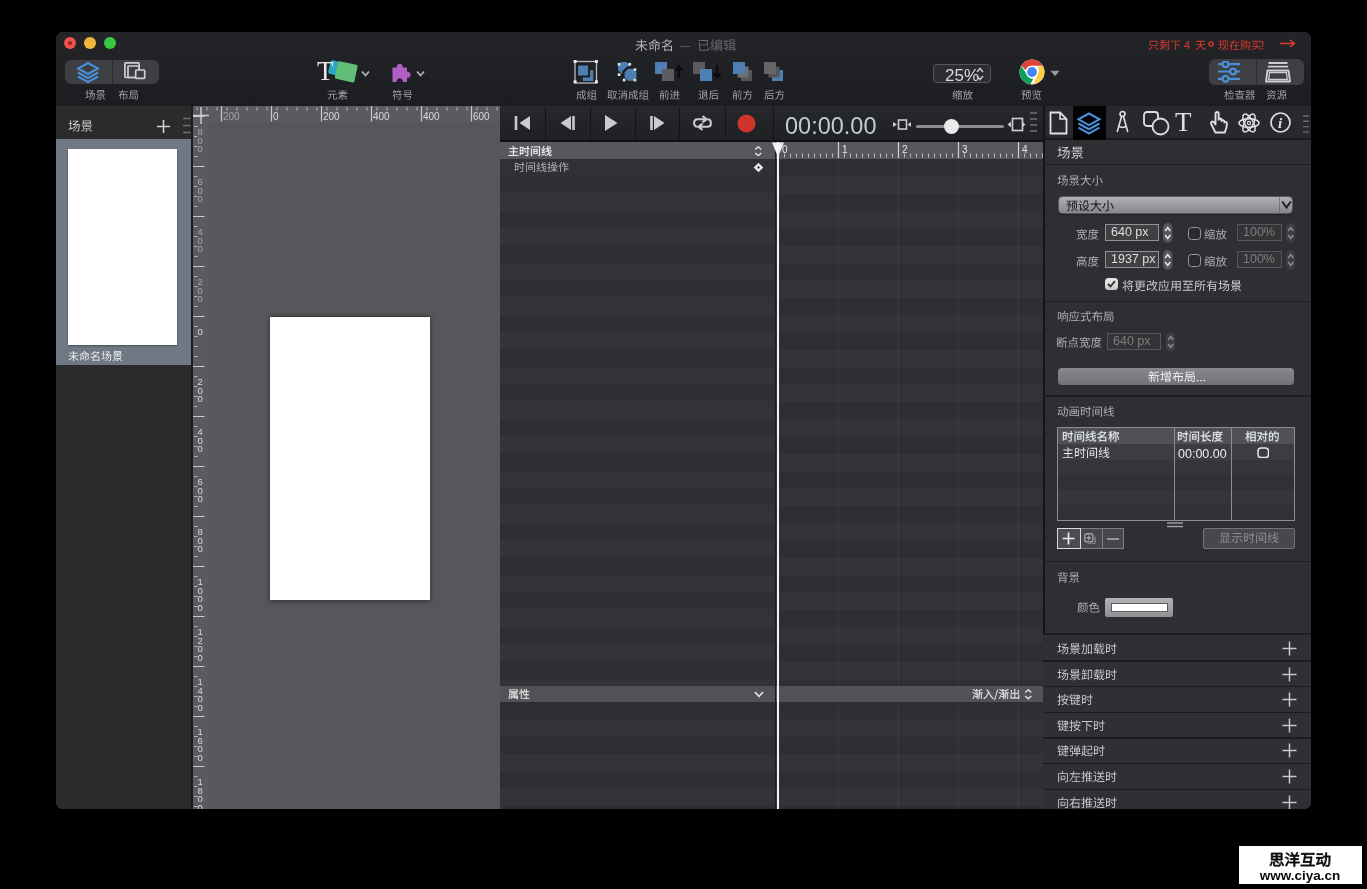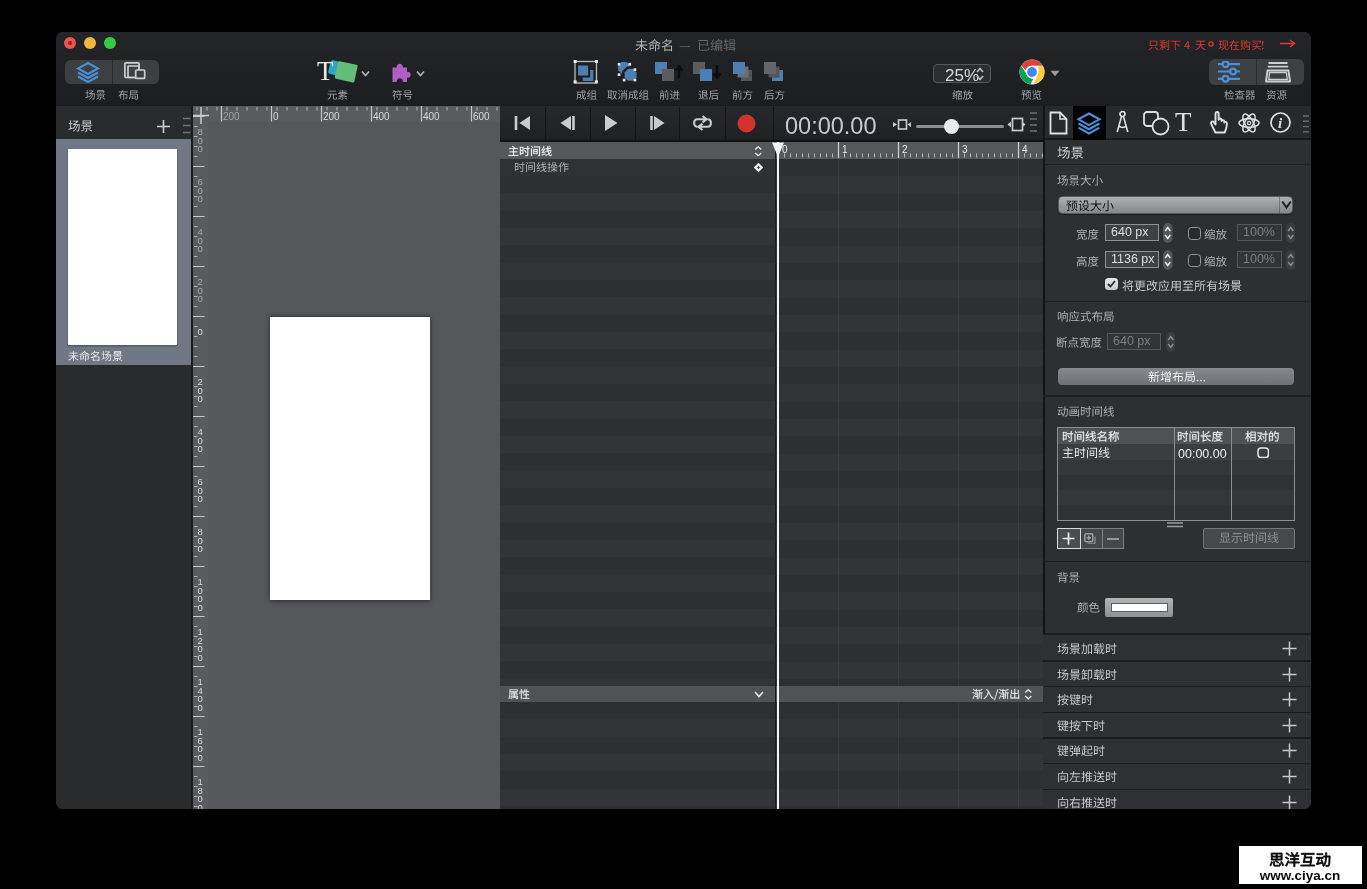--- a/index.html
+++ b/index.html
@@ -682,21 +682,21 @@
       <rect x="0" y="0" width="9.5" height="20" rx="4.75" fill="#3c3d40"></rect>
       <path d="M2.2 8 L4.75 4.5 L7.3 8" fill="none" stroke="#8a8c8f" stroke-width="1.5"></path>
       <path d="M2.2 12 L4.75 15.5 L7.3 12" fill="none" stroke="#8a8c8f" stroke-width="1.5"></path>
     </svg>
     <svg class="cj " style="left:1020.0px;top:222.8px;" width="23.0" height="15.0">
       <g fill="#b2b4b7" transform="translate(0,10.7) scale(0.01150,-0.01150)">
         <use href="#u9ad8" x="0"></use>
         <use href="#u5ea6" x="1000"></use>
       </g>
     </svg>
-    <div class="field" style="left:1049.0px;top:219.3px;width:53.5px;height:17.0px;">1136 px</div>
+    <div class="field" style="left:1049.0px;top:219.3px;width:53.5px;height:17.0px;">1937 px</div>
     <svg style="position:absolute;left:1107.0px;top:218.3px;" width="9.5" height="20.0">
       <rect x="0" y="0" width="9.5" height="20" rx="4.75" fill="#54565a"></rect>
       <path d="M2.2 8 L4.75 4.5 L7.3 8" fill="none" stroke="#e8e9eb" stroke-width="1.5"></path>
       <path d="M2.2 12 L4.75 15.5 L7.3 12" fill="none" stroke="#e8e9eb" stroke-width="1.5"></path>
     </svg>
     <div class="chk" style="left:1132.0px;top:222.3px;width:12.5px;height:12.5px;"></div>
     <svg class="cj " style="left:1148.0px;top:222.8px;" width="23.0" height="15.0">
       <g fill="#b2b4b7" transform="translate(0,10.7) scale(0.01150,-0.01150)">
         <use href="#u7f29" x="0"></use>
         <use href="#u653e" x="1000"></use>

